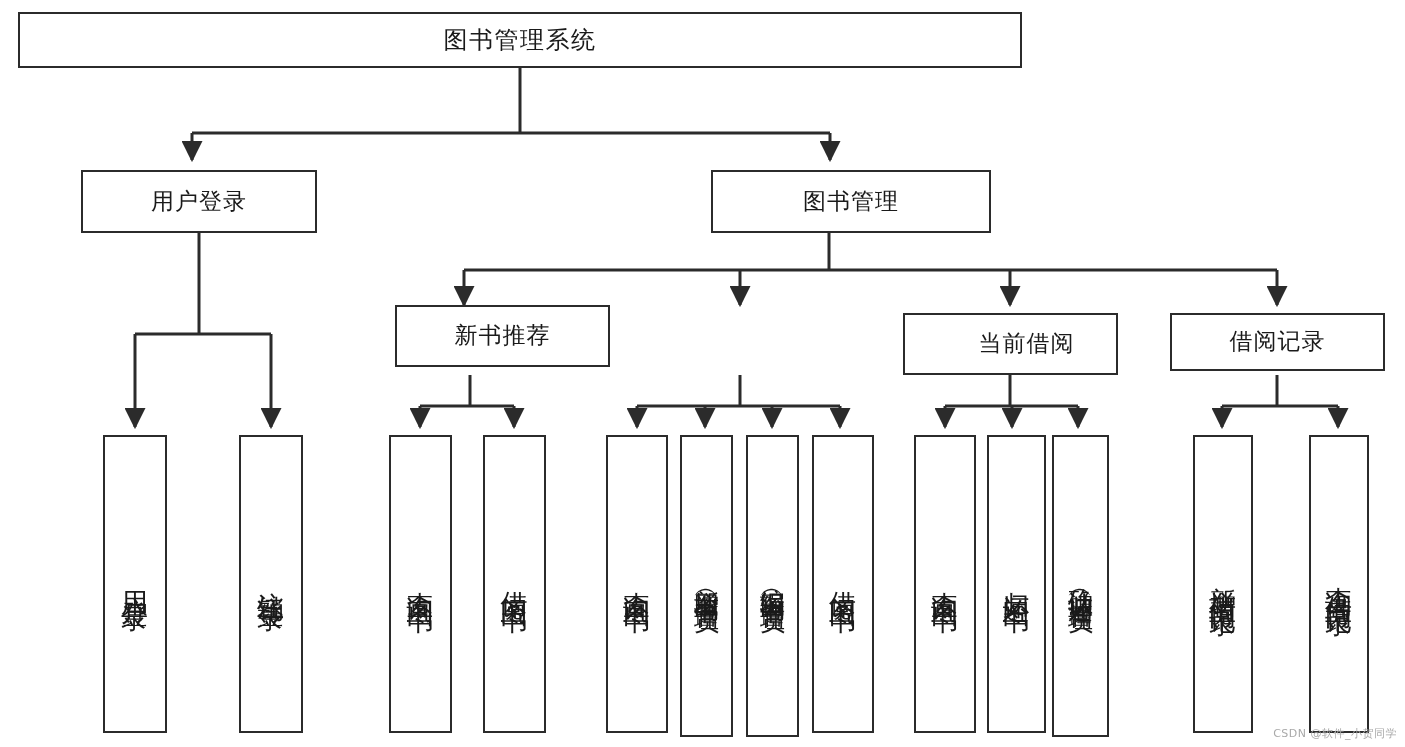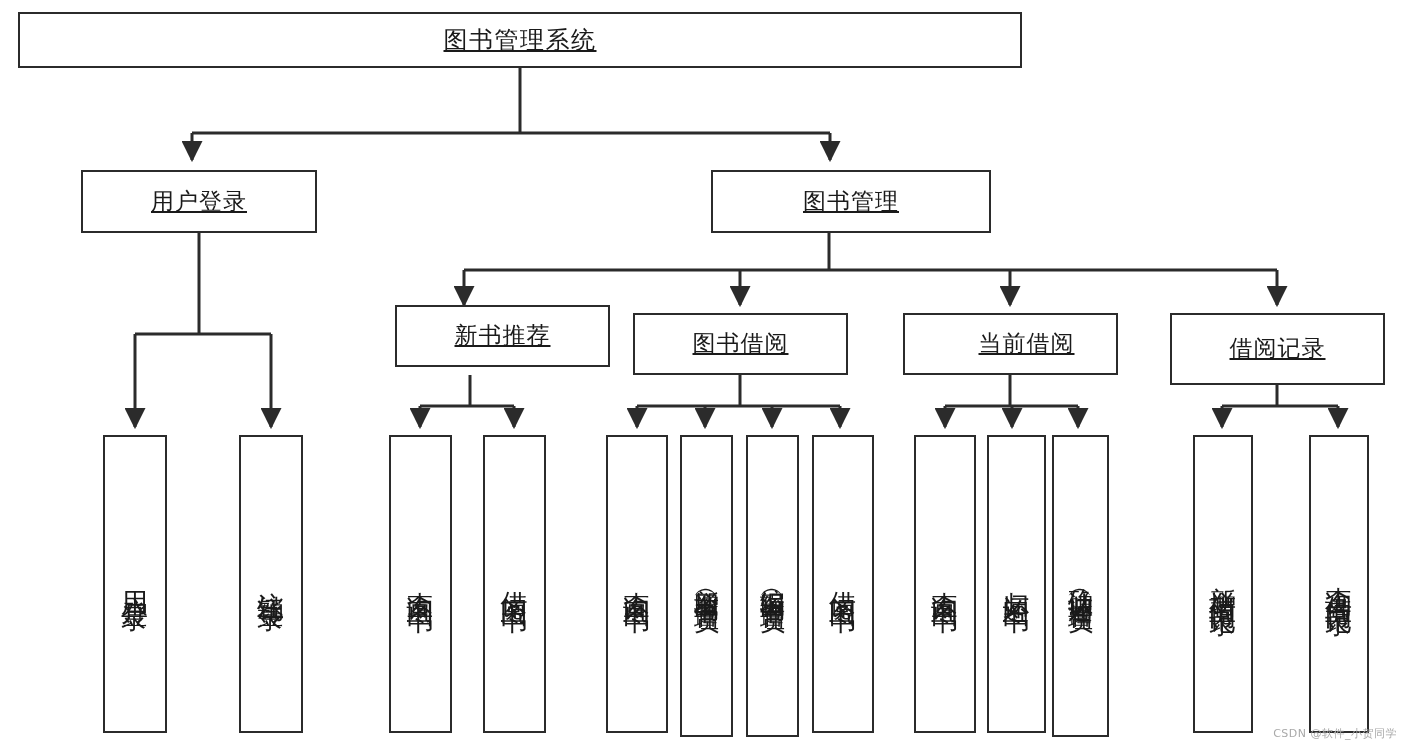--- a/index.html
+++ b/index.html
@@ -39,21 +39,20 @@
   }
   .node .label {
     display: block;
     line-height: 1.18;
     white-space: nowrap;
   }
   
   .node.h .label {
     font-size: 23px;
     letter-spacing: 1px;
-    text-decoration: underline;
   }
   .node.root .label {
     font-size: 24px;
     letter-spacing: 1.5px;
   }
   
   .node.v {
     align-items: flex-start;
     justify-content: center;
     padding-top: 0;
@@ -143,27 +142,24 @@
   <div class="node h" style="left:81px; top:170px; width:236px; height:63px;">
     <span class="label">用户登录</span>
   </div>
   <div class="node h" style="left:711px; top:170px; width:280px; height:63px;">
     <span class="label">图书管理</span>
   </div>
 
   <div class="node h" style="left:363px; top:305px; width:215px; height:62px;margin-left:32px;">
     <span class="label">新书推荐</span>
   </div>
-  <div class="node h" style="left:633px; top:313px; width:215px; height:62px;">
-    <span class="label">图书借阅</span>
-  </div>
   <div class="node h" style="left:903px; top:313px; width:215px; height:62px;padding-left:32px;">
     <span class="label">当前借阅</span>
   </div>
-  <div class="node h" style="left:1170px; top:313px; width:215px; height:72px;">
+  <div class="node h" style="left:1170px; top:313px; width:215px; height:58px;">
     <span class="label">借阅记录</span>
   </div>
 
   <div class="node v mid" style="left:103px; top:435px; width:64px; height:298px;">
     <span class="label" style="margin-top: 133px;">用户登录</span>
   </div>
   <div class="node v mid" style="left:239px; top:435px; width:64px; height:298px;">
     <span class="label" style="margin-top: 133px;">注销登录</span>
   </div>
 

